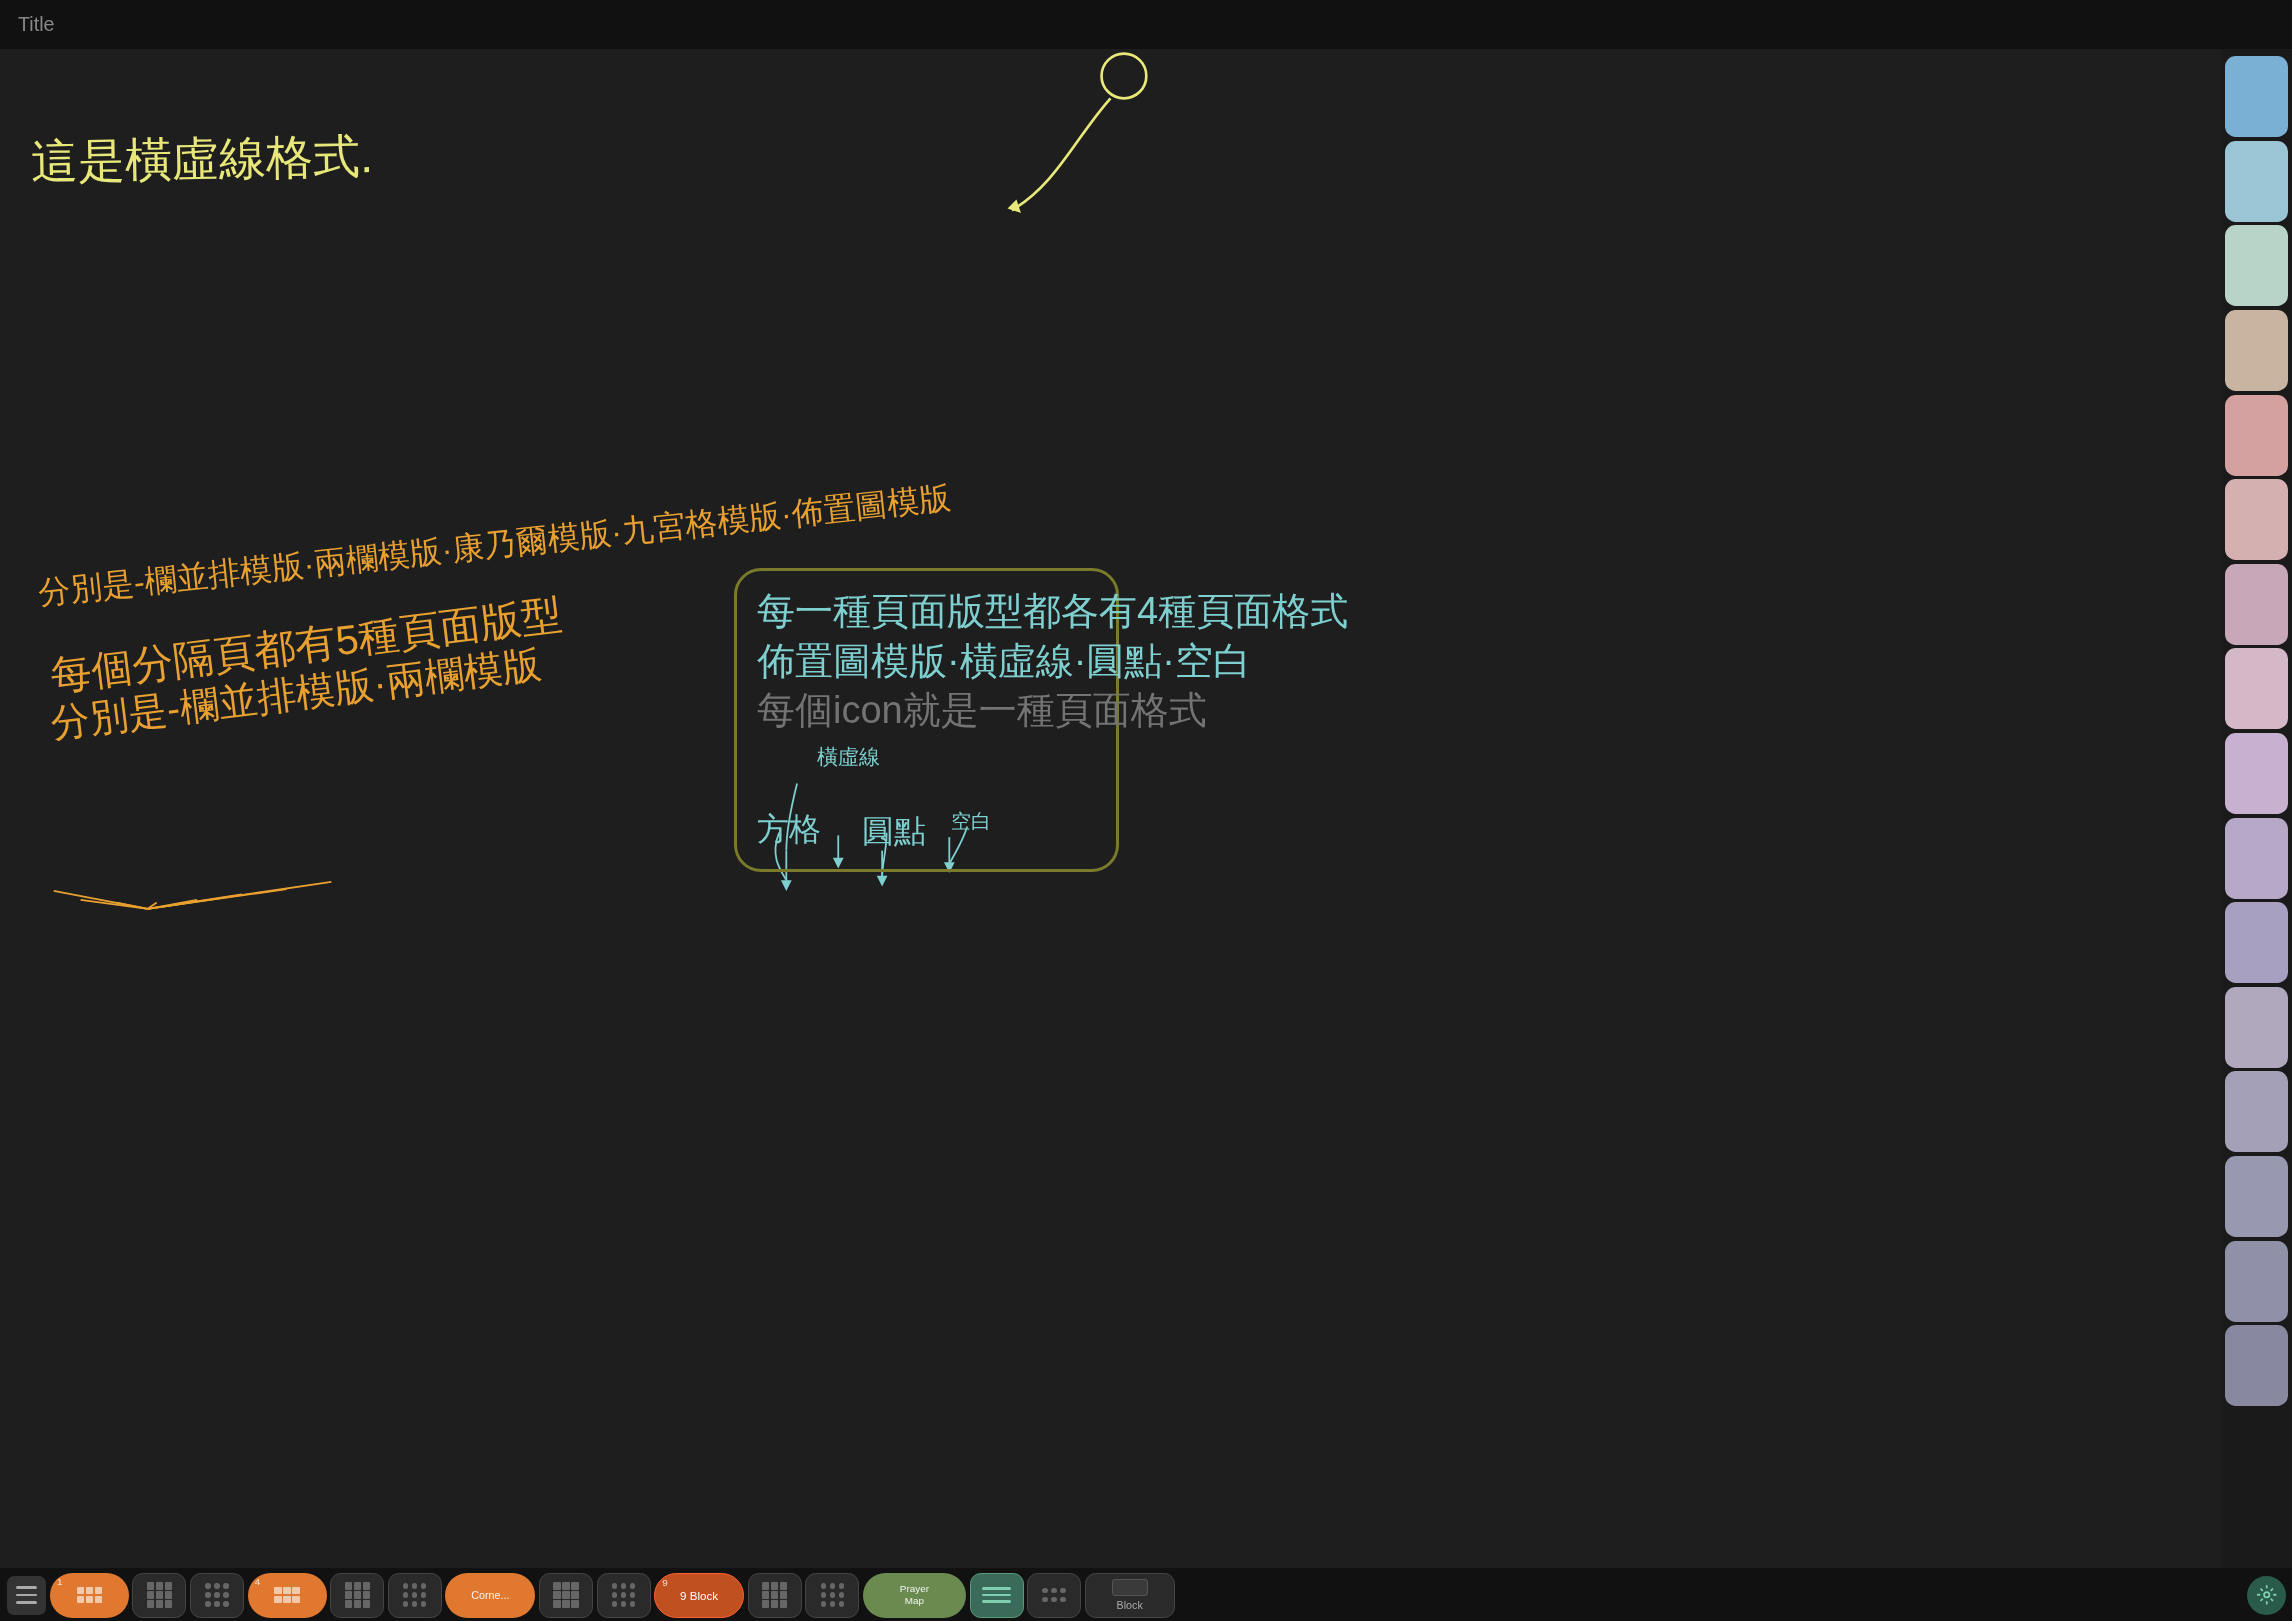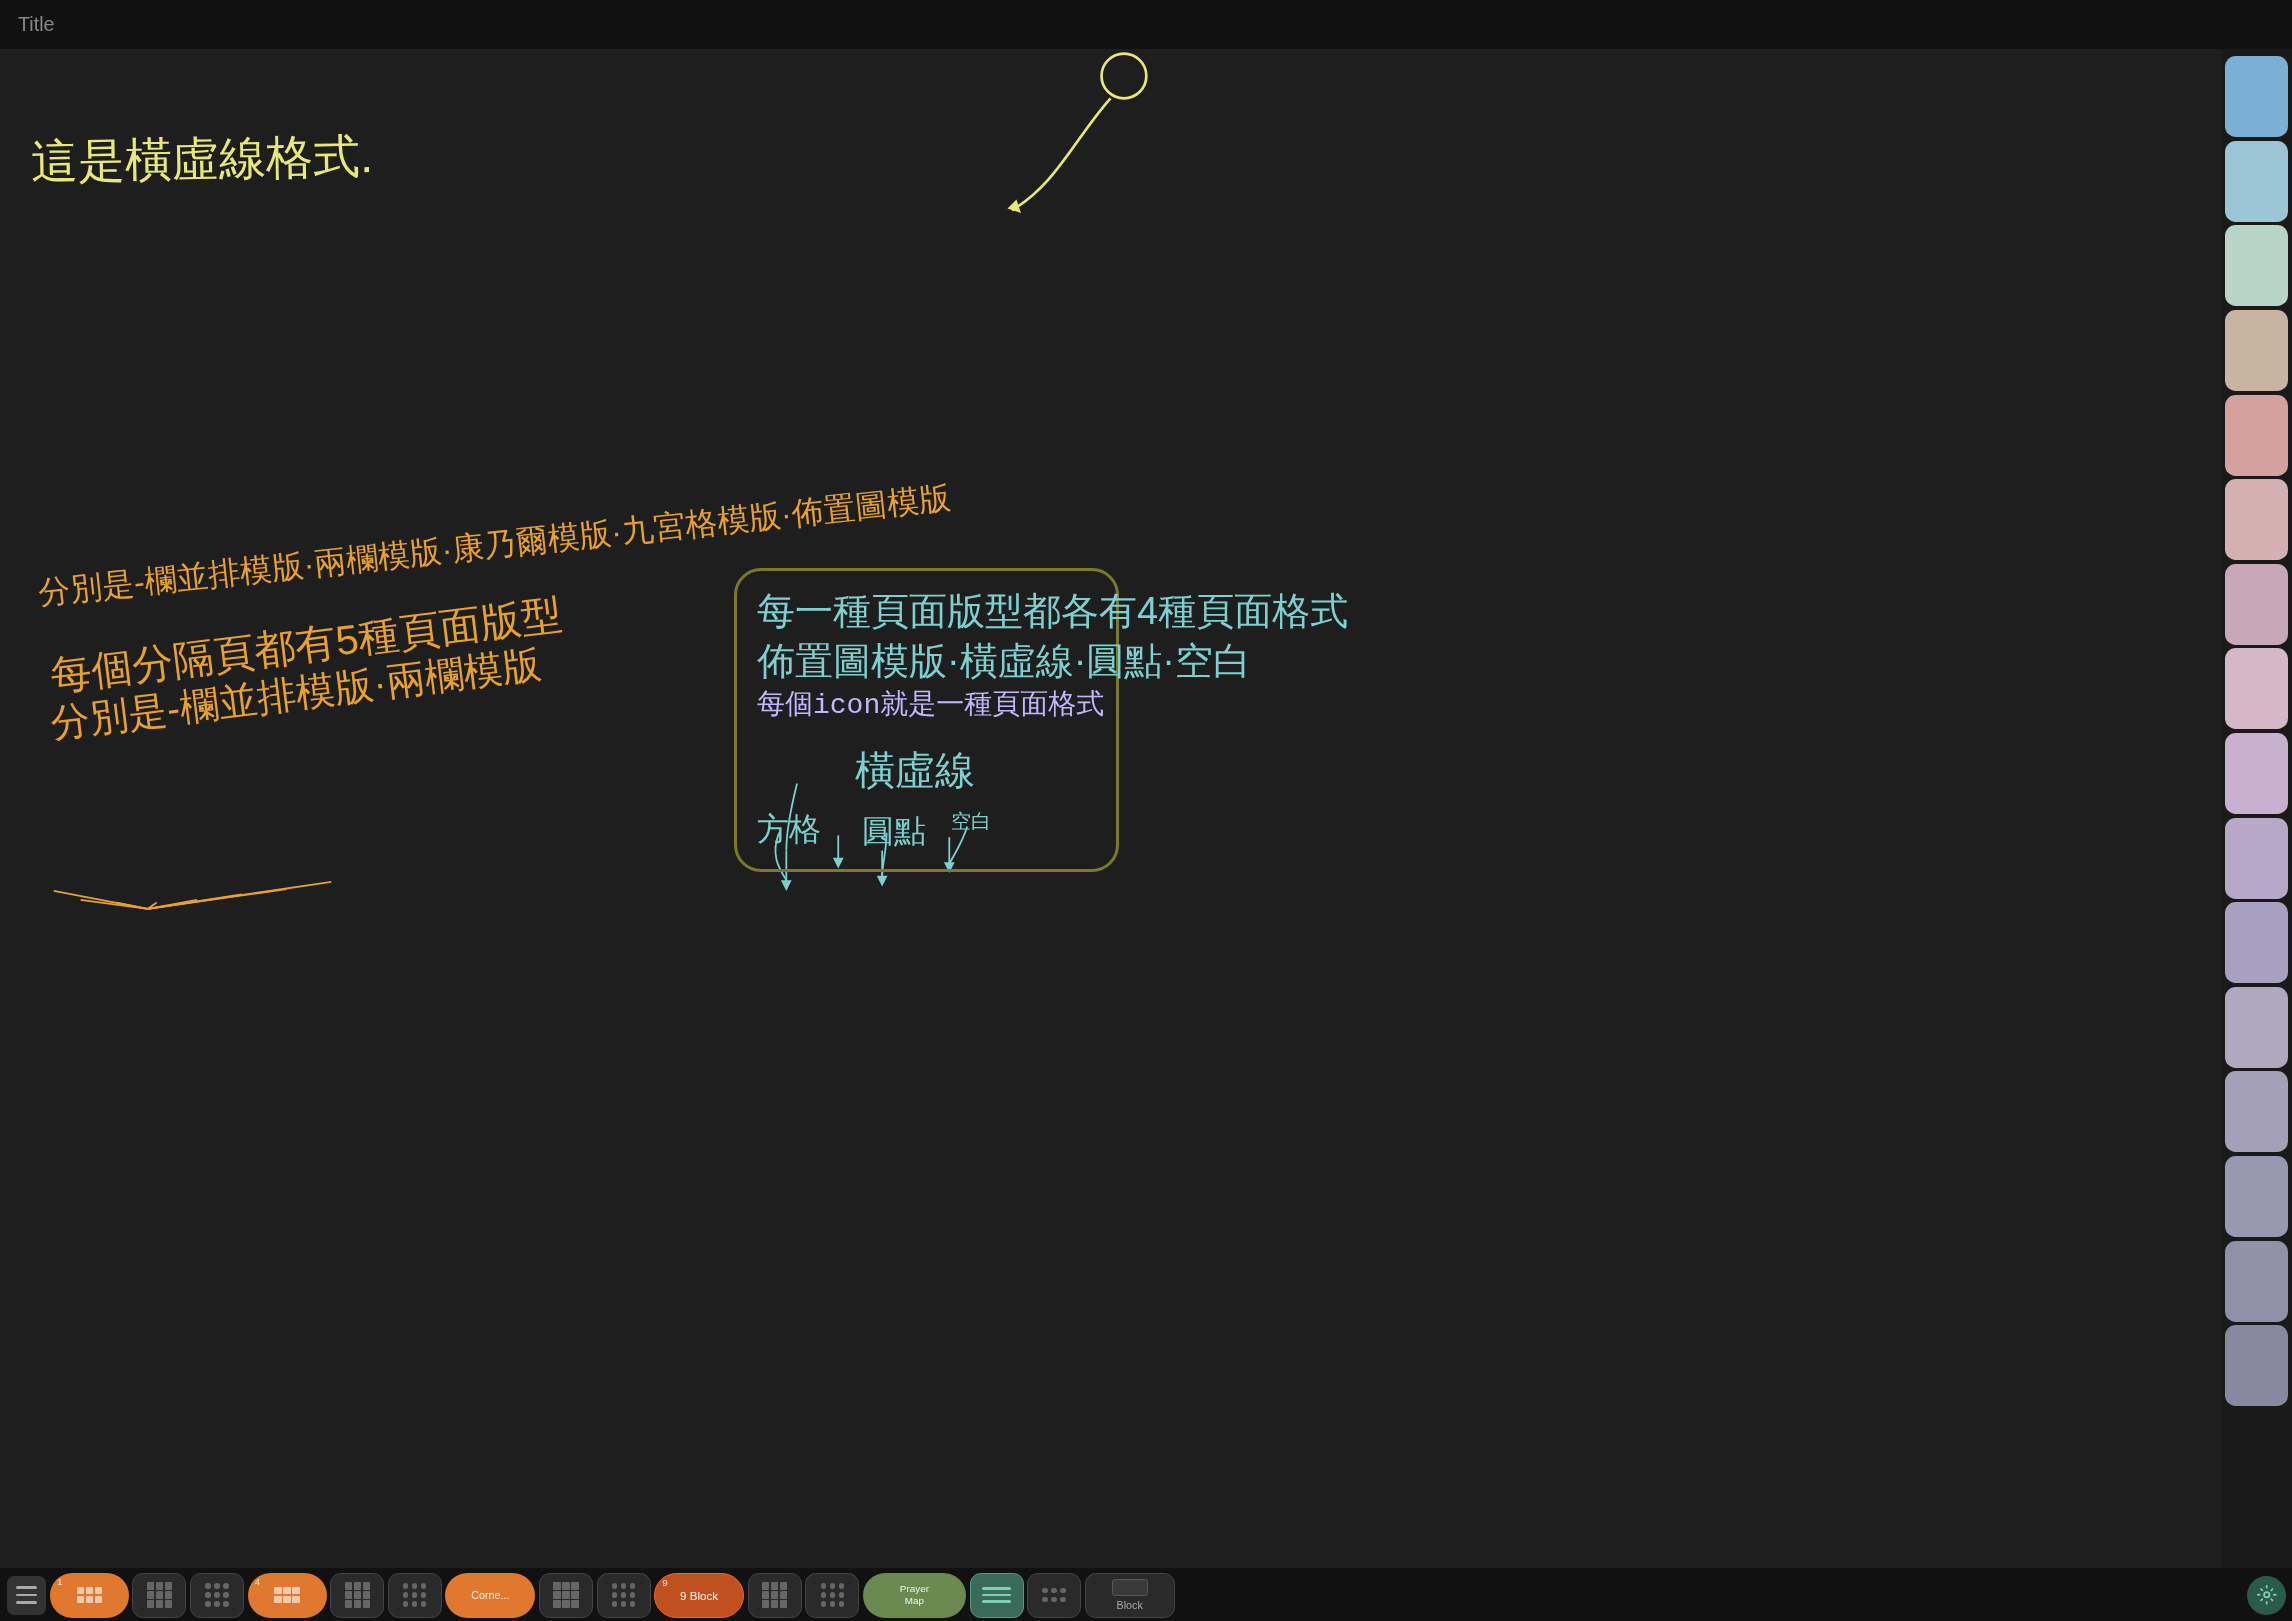--- a/index.html
+++ b/index.html
@@ -232,25 +232,25 @@
   <div class="hw-text" style="left:49px; top:618px; font-size:39px; color:#e8a030; transform:rotate(-7deg);">
     分別是-欄並排模版·兩欄模版
   </div>
 
   <div class="hw-text" style="left:757px; top:537px; font-size:38px; color:#7ecfcf;">
     每一種頁面版型都各有4種頁面格式
   </div>
   <div class="hw-text" style="left:757px; top:587px; font-size:38px; color:#7ecfcf;">
     佈置圖模版·橫虛線·圓點·空白
   </div>
-  <div class="hw-text" style="left:757px; top:636px; font-size:28px; color:#c4b5fd;font-family:Liberation Mono, monospace;">
+  <div class="hw-text" style="left:757px; top:636px; font-size:38px; color:#737373;">
     每個icon就是一種頁面格式
   </div>
 
-  <div class="hw-text" style="left:855px; top:694px; font-size:40px; color:#7ecfcf;">
+  <div class="hw-text" style="left:817px; top:694px; font-size:21px; color:#7ecfcf;">
     橫虛線
   </div>
   <div class="hw-text" style="left:757px; top:759px; font-size:32px; color:#7ecfcf;">
     方格
   </div>
   <div class="hw-text" style="left:862px; top:761px; font-size:32px; color:#7ecfcf;">
     圓點
   </div>
   <div class="hw-text" style="left:951px; top:759px; font-size:20px; color:#7ecfcf;">
     空白

